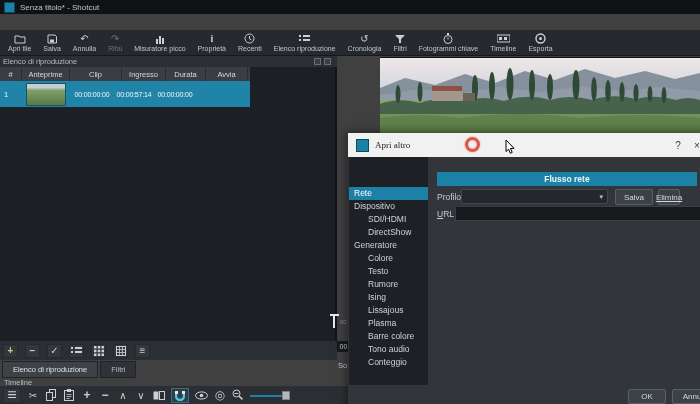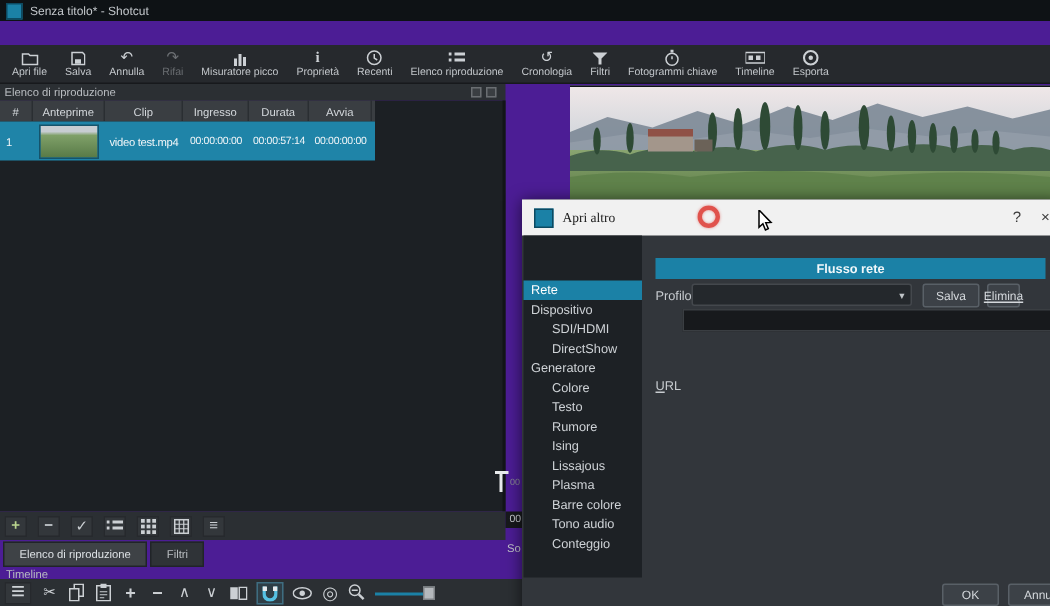--- a/index.html
+++ b/index.html
@@ -1,16 +1,16 @@
 <!DOCTYPE html>
 <html><head>
 <meta charset="utf-8">
 <style>
   html,body{margin:0;padding:0;background:#000;}
-  #stage{position:relative;width:700px;height:404px;overflow:hidden;background:#4c1d95;
+  #stage{position:relative;width:700px;height:404px;overflow:hidden;background:#404040;
          font-family:"Liberation Sans",sans-serif;color:#cfd3d7;-webkit-font-smoothing:antialiased;}
   .abs{position:absolute;}
   
   #titlebar{left:0;top:0;width:700px;height:14px;background:#0e1215;display:flex;align-items:center;}
   #app-icon{width:9px;height:9px;background:#1b81a6;border:1px solid #0c4a62;margin:0 5px 0 4px;}
   #win-title{font-size:8px;color:#c3c7cb;}
   
   #menubar{left:0;top:14px;width:700px;height:16px;background:#1b1f23;display:flex;align-items:center;padding-left:18px;box-sizing:border-box;}
   .menu-item{display:inline-block;font-size:9px;color:#d4d8dc;padding:2px 9px;}
   .menu-item::first-letter{text-decoration:underline;}
@@ -67,21 +67,21 @@
   .dlg-item{position:absolute;left:0;width:79px;height:13px;font-size:8.5px;line-height:13px;color:#cfd3d7;padding-left:5px;box-sizing:border-box;white-space:nowrap;}
   .dlg-item.ind{padding-left:19px;}
   .dlg-item.sel{background:#1b81a6;color:#fff;}
   #net-header{left:89px;top:39px;width:260px;height:14px;background:#1b81a6;color:#f0f7fa;font-size:8.5px;font-weight:bold;display:flex;align-items:center;justify-content:center;}
   #profile-label{left:89px;top:59px;font-size:8.5px;color:#c8ccd0;}
   #profile-combo{left:113px;top:56px;width:147px;height:15px;background:#24282c;border:1px solid #44484d;border-radius:2px;box-sizing:border-box;display:flex;align-items:center;justify-content:flex-end;}
   #combo-arrow{font-size:7px;color:#c0c4c8;margin-right:4px;}
   .dlg-btn{position:absolute;height:16px;background:#3c4147;border:1px solid #596067;border-radius:2px;box-sizing:border-box;font-size:8px;color:#d4d8dc;display:flex;align-items:center;justify-content:center;}
   #btn-save{left:267px;top:56px;width:38px;}
   #btn-delete{left:310px;top:56px;width:22px;text-decoration:underline;}
-  #url-label{display:inline-block;position:absolute;left:89px;top:76px;font-size:8.5px;color:#c8ccd0;margin-top:43px;}
+  #url-label{display:inline-block;position:absolute;left:89px;top:76px;font-size:8.5px;color:#c8ccd0;}
   #url-label::first-letter{text-decoration:underline;}
   #url-input{left:107px;top:73px;width:253px;height:15px;background:#17191c;border:1px solid #3a3e42;box-sizing:border-box;}
   #btn-ok{left:280px;top:256px;width:38px;height:15px;}
   #btn-cancel{left:324px;top:256px;width:48px;height:15px;}
   
   #click-ring{left:465px;top:137px;width:15px;height:15px;border:3px solid #e0524c;border-radius:50%;box-sizing:border-box;box-shadow:0 0 2px rgba(224,82,76,.6), inset 0 0 2px rgba(224,82,76,.6);}
   #cursor{left:505px;top:140px;}
 </style>
 </head>
 <body>
@@ -213,21 +213,20 @@
     <span class="th" style="width:44px">Ingresso</span>
     <span class="th" style="width:40px">Durata</span>
     <span class="th" style="width:42px">Avvia</span>
   </div>
 
   <div class="abs" id="pl-row">
     <span class="td" style="width:22px;justify-content:flex-start;padding-left:4px;">1</span>
     <span class="td" style="width:48px">
         <span id="thumb"></span>
       </span>
-    <span class="td" style="width:52px">video test.mp4</span>
     <span class="td time" style="width:44px">00:00:00:00</span>
     <span class="td time" style="width:40px">00:00:57:14</span>
     <span class="td time" style="width:42px">00:00:00:00</span>
   </div>
 
   <div class="abs" id="pl-toolbar">
     <span class="sq-btn" style="color:#b9d48e;font-weight:bold;">+</span>
     <span class="sq-btn" style="font-weight:bold;">−</span>
     <span class="sq-btn">✓</span>
     <span class="sq-btn">

